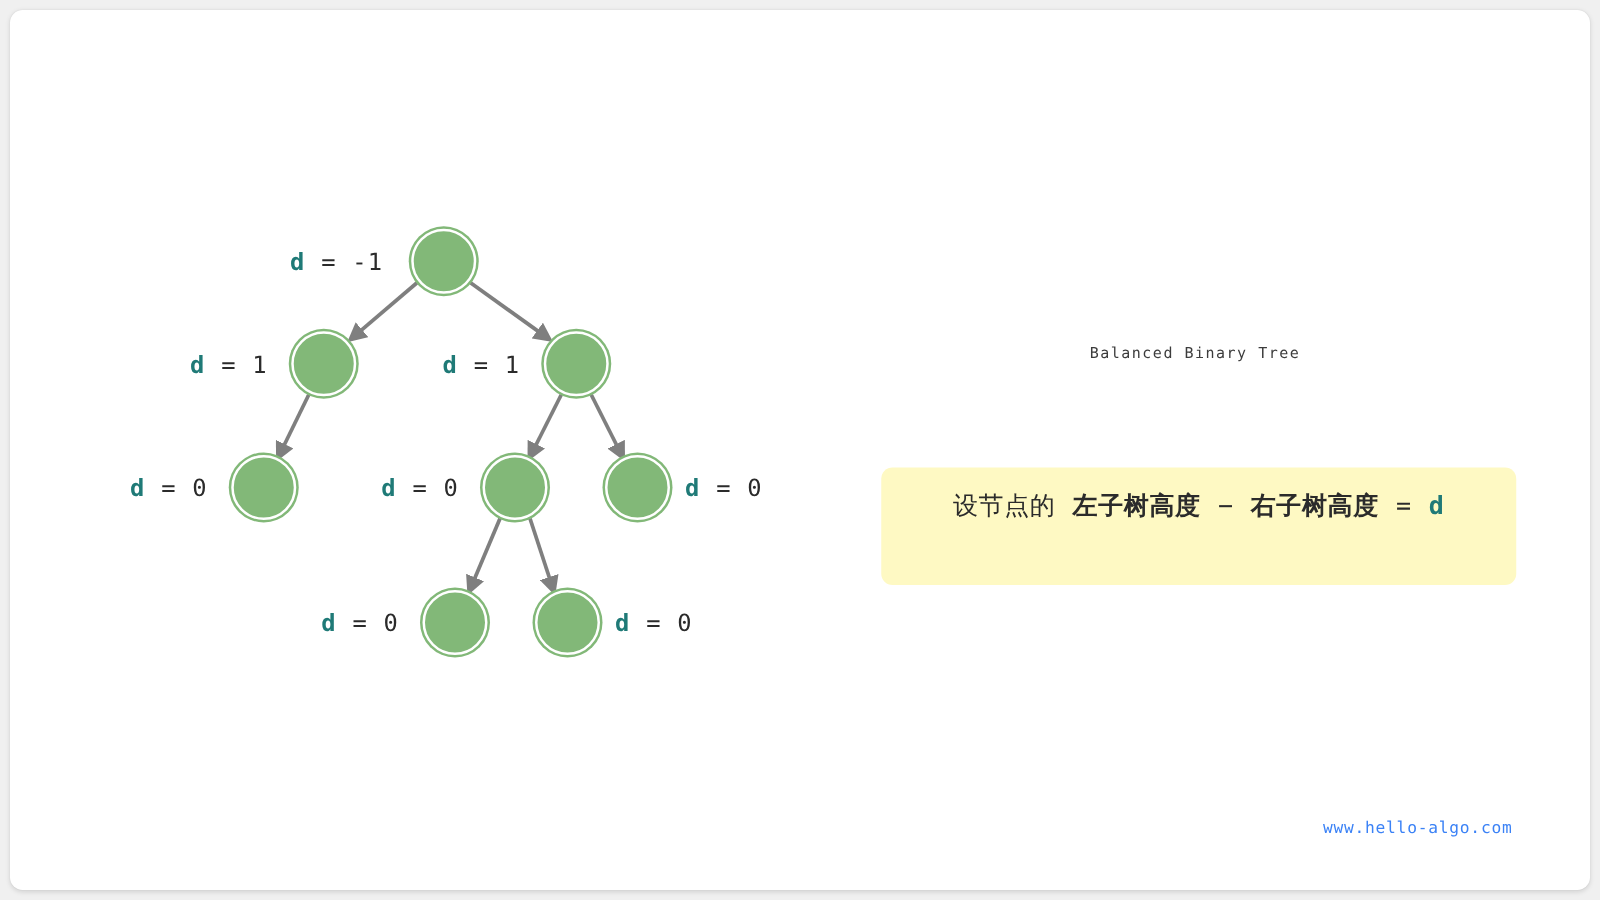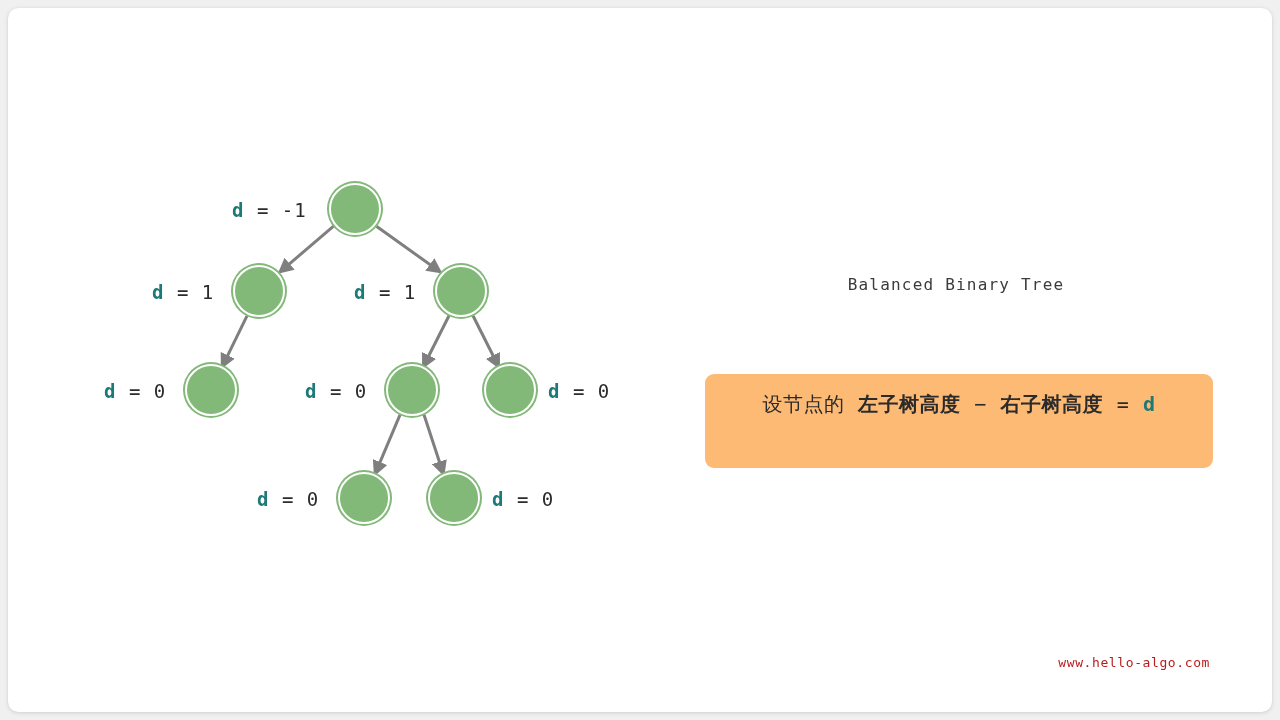--- a/index.html
+++ b/index.html
@@ -85,31 +85,31 @@
     color: #4a9158;
     letter-spacing: 1px;
   }
   #panel-subtitle {
     position: absolute;
     left: 0;
     top: 267px;
     width: 576px;
     text-align: center;
     font-family: "DejaVu Sans Mono", "Liberation Mono", monospace;
-    font-size: 16px;
+    font-size: 12px;
     color: #3c3c3c;
     letter-spacing: 1.2px;
   }
   #formula-box {
     position: absolute;
     left: 37px;
     top: 366px;
     width: 508px;
     height: 94px;
-    background: #fdba74;
+    background: #fef9c3;
     border-radius: 9px;
     box-sizing: border-box;
     padding: 14px 0 0 0;
   }
   .formula-line {
     font-family: "DejaVu Sans", sans-serif;
     font-size: 20px;
     color: #2b2b2b;
     text-align: center;
     line-height: 33px;
@@ -125,21 +125,21 @@
   }
   .formula-line .mono {
     font-family: "DejaVu Sans Mono", "Liberation Mono", monospace;
   }
   #watermark {
     position: absolute;
     right: 62px;
     bottom: 42px;
     font-family: "DejaVu Sans Mono", "Liberation Mono", monospace;
     font-size: 13px;
-    color: #b91c1c;
+    color: #3b82f6;
     letter-spacing: 0.6px;
   }
 </style>
 </head>
 <body>
 
 <div id="stage">
   <div id="card">
 
     <div id="tree-diagram">

